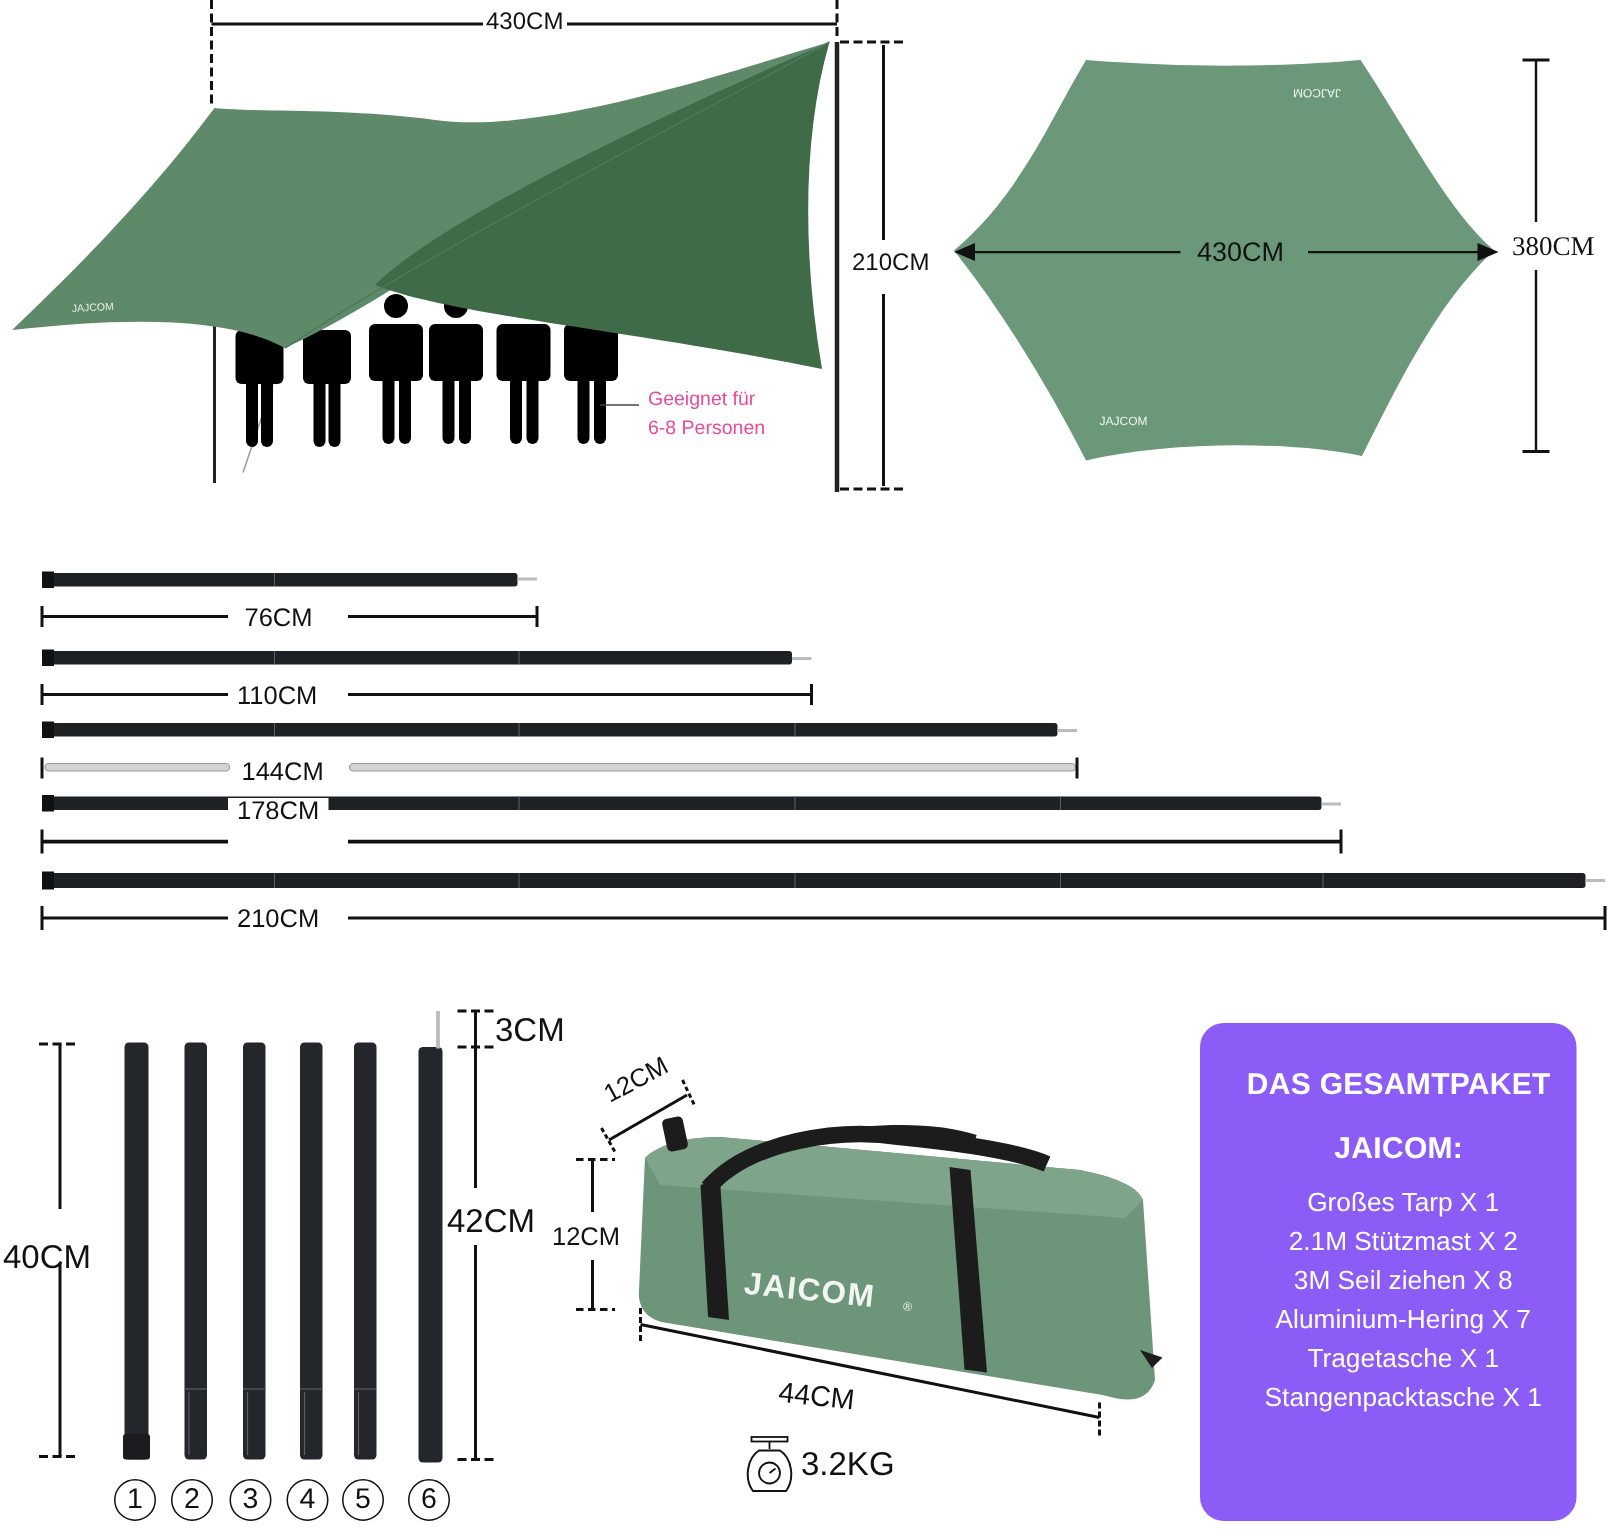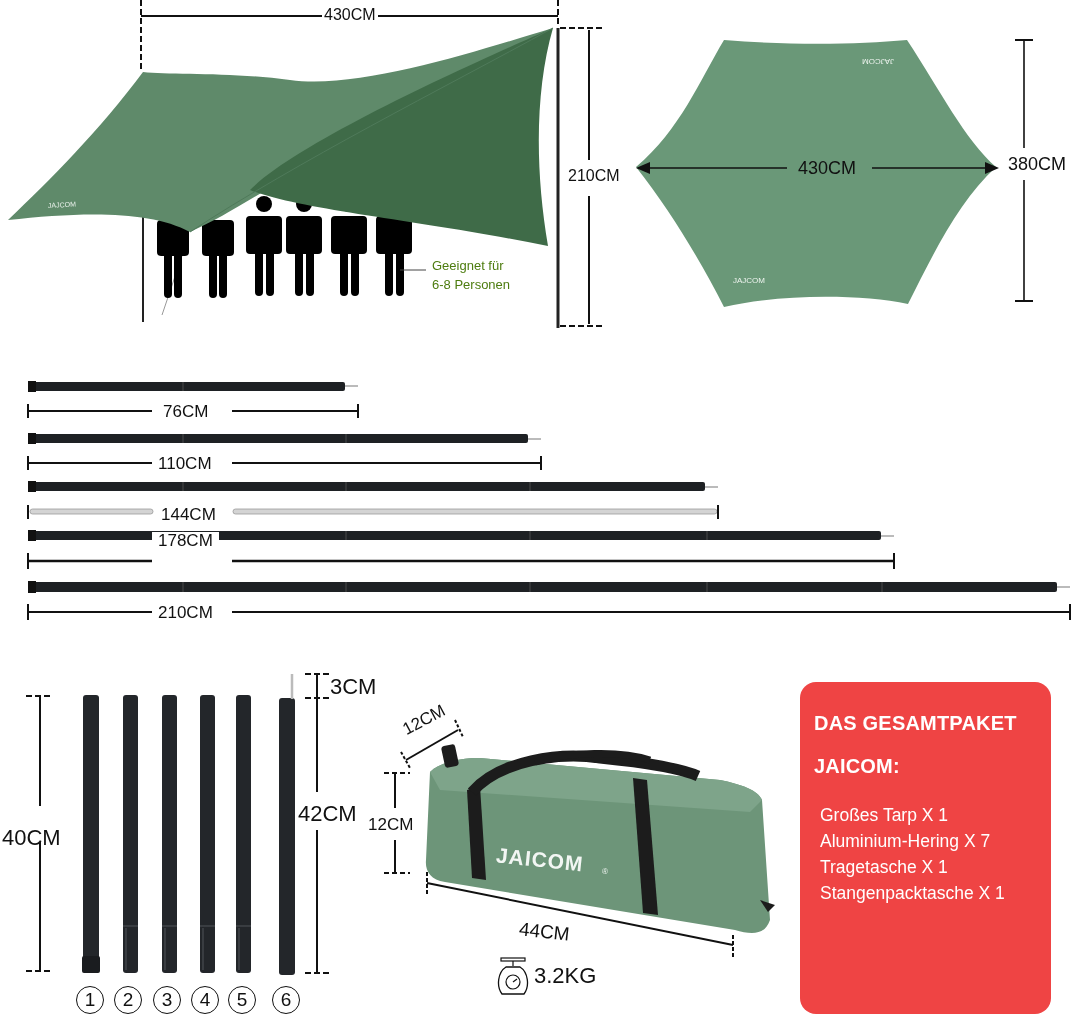--- a/index.html
+++ b/index.html
@@ -3,26 +3,26 @@
   <meta charset="utf-8">
   <style>
     html, body { margin: 0; padding: 0; background: #ffffff; }
     body { width: 1080px; height: 1022px; position: relative; overflow: hidden;
            font-family: "Liberation Sans", "DejaVu Sans", sans-serif; color: #111; }
     svg { position: absolute; left: 0; top: 0; overflow: visible; }
     .dim-label { position: absolute; font-family: "Liberation Sans", sans-serif; color: #111;
                  background: #fff; line-height: 1; white-space: nowrap; }
     .dim-label.nobg { background: transparent; }
     .pole-label { font-size: 17px; padding: 0 6px; }
-    .capacity { position: absolute; left: 432px; top: 256px; font-size: 13px; line-height: 19px; color: #4d7c0f; }
+    .capacity { position: absolute; left: 432px; top: 256px; font-size: 13px; line-height: 19px; color: #ec4899; }
     .capacity div { white-space: nowrap; }
     .contents-box { position: absolute; left: 800px; top: 682px; width: 251px; height: 332px;
-                    background: #ef4444; border-radius: 16px; color: #fff; box-sizing: border-box; padding: 20px 0 0 14px; }
+                    background: #8b5cf6; border-radius: 16px; color: #fff; box-sizing: border-box; padding: 20px 0 0 14px; text-align: center; }
     .contents-title { font-weight: bold; font-size: 20px; line-height: 43px; letter-spacing: 0.2px; }
-    .contents-list { margin-top: 14px; padding-left: 6px; }
+    .contents-list { padding-left: 6px; }
     .contents-item { font-size: 17.5px; line-height: 26px; white-space: nowrap; }
     .circle-num { position: absolute; top: 986px; width: 26px; height: 26px; border: 1.6px solid #111;
                   border-radius: 50%; font-size: 19px; line-height: 26px; text-align: center; box-sizing: content-box; }
     .weight { position: absolute; left: 494px; top: 956px; display: flex; align-items: center; justify-content: space-between; }
     .weight span { font-size: 22px; margin-left: 2px; }
   </style>
 </head>
 <body>
 
 <div>
@@ -104,21 +104,21 @@
     <polygon points="999,168 985,162 985,174" fill="#111"></polygon>
     <text x="866" y="65" font-family="Liberation Sans, sans-serif" font-size="8" fill="#eef4ef" transform="rotate(180 880 62)">JAJCOM</text>
     <text x="733" y="283" font-family="Liberation Sans, sans-serif" font-size="8" fill="#eef4ef">JAJCOM</text>
 
     <line x1="1015" y1="40" x2="1033" y2="40" stroke="#111" stroke-width="2"></line>
     <line x1="1015" y1="301" x2="1033" y2="301" stroke="#111" stroke-width="2"></line>
     <line x1="1024" y1="40" x2="1024" y2="148" stroke="#111" stroke-width="1.6"></line>
     <line x1="1024" y1="180" x2="1024" y2="301" stroke="#111" stroke-width="1.6"></line>
   </svg>
   <div class="dim-label nobg" style="left:798px;top:159px;font-size:18px;">430CM</div>
-  <div class="dim-label" style="left:1008px;top:155px;font-size:18px;">380CM</div>
+  <div class="dim-label" style="left:1008px;top:155px;font-size:18px;font-family:Liberation Serif, serif;">380CM</div>
 </div>
 
 <div>
   <svg width="1080" height="640">
     <g>
       <rect x="28" y="382" width="317" height="9" rx="2" fill="#1e2124"></rect>
       <rect x="28" y="381" width="8" height="11" fill="#111"></rect>
       <line x1="183" y1="382" x2="183" y2="391" stroke="#666" stroke-width="0.6"></line>
       <line x1="345" y1="386" x2="358" y2="386" stroke="#bbb" stroke-width="2"></line>
       <line x1="28" y1="411" x2="152" y2="411" stroke="#111" stroke-width="2"></line>
@@ -274,17 +274,19 @@
     </svg>
     <span>3.2KG</span>
   </div>
 </div>
 
 <div class="contents-box">
   <div class="contents-title">DAS GESAMTPAKET</div>
   <div class="contents-title">JAICOM:</div>
   <div class="contents-list">
     <div class="contents-item">Großes Tarp X 1</div>
+    <div class="contents-item">2.1M Stützmast X 2</div>
+    <div class="contents-item">3M Seil ziehen X 8</div>
     <div class="contents-item">Aluminium-Hering X 7</div>
     <div class="contents-item">Tragetasche X 1</div>
     <div class="contents-item">Stangenpacktasche X 1</div>
   </div>
 </div>
 
 </body></html>

